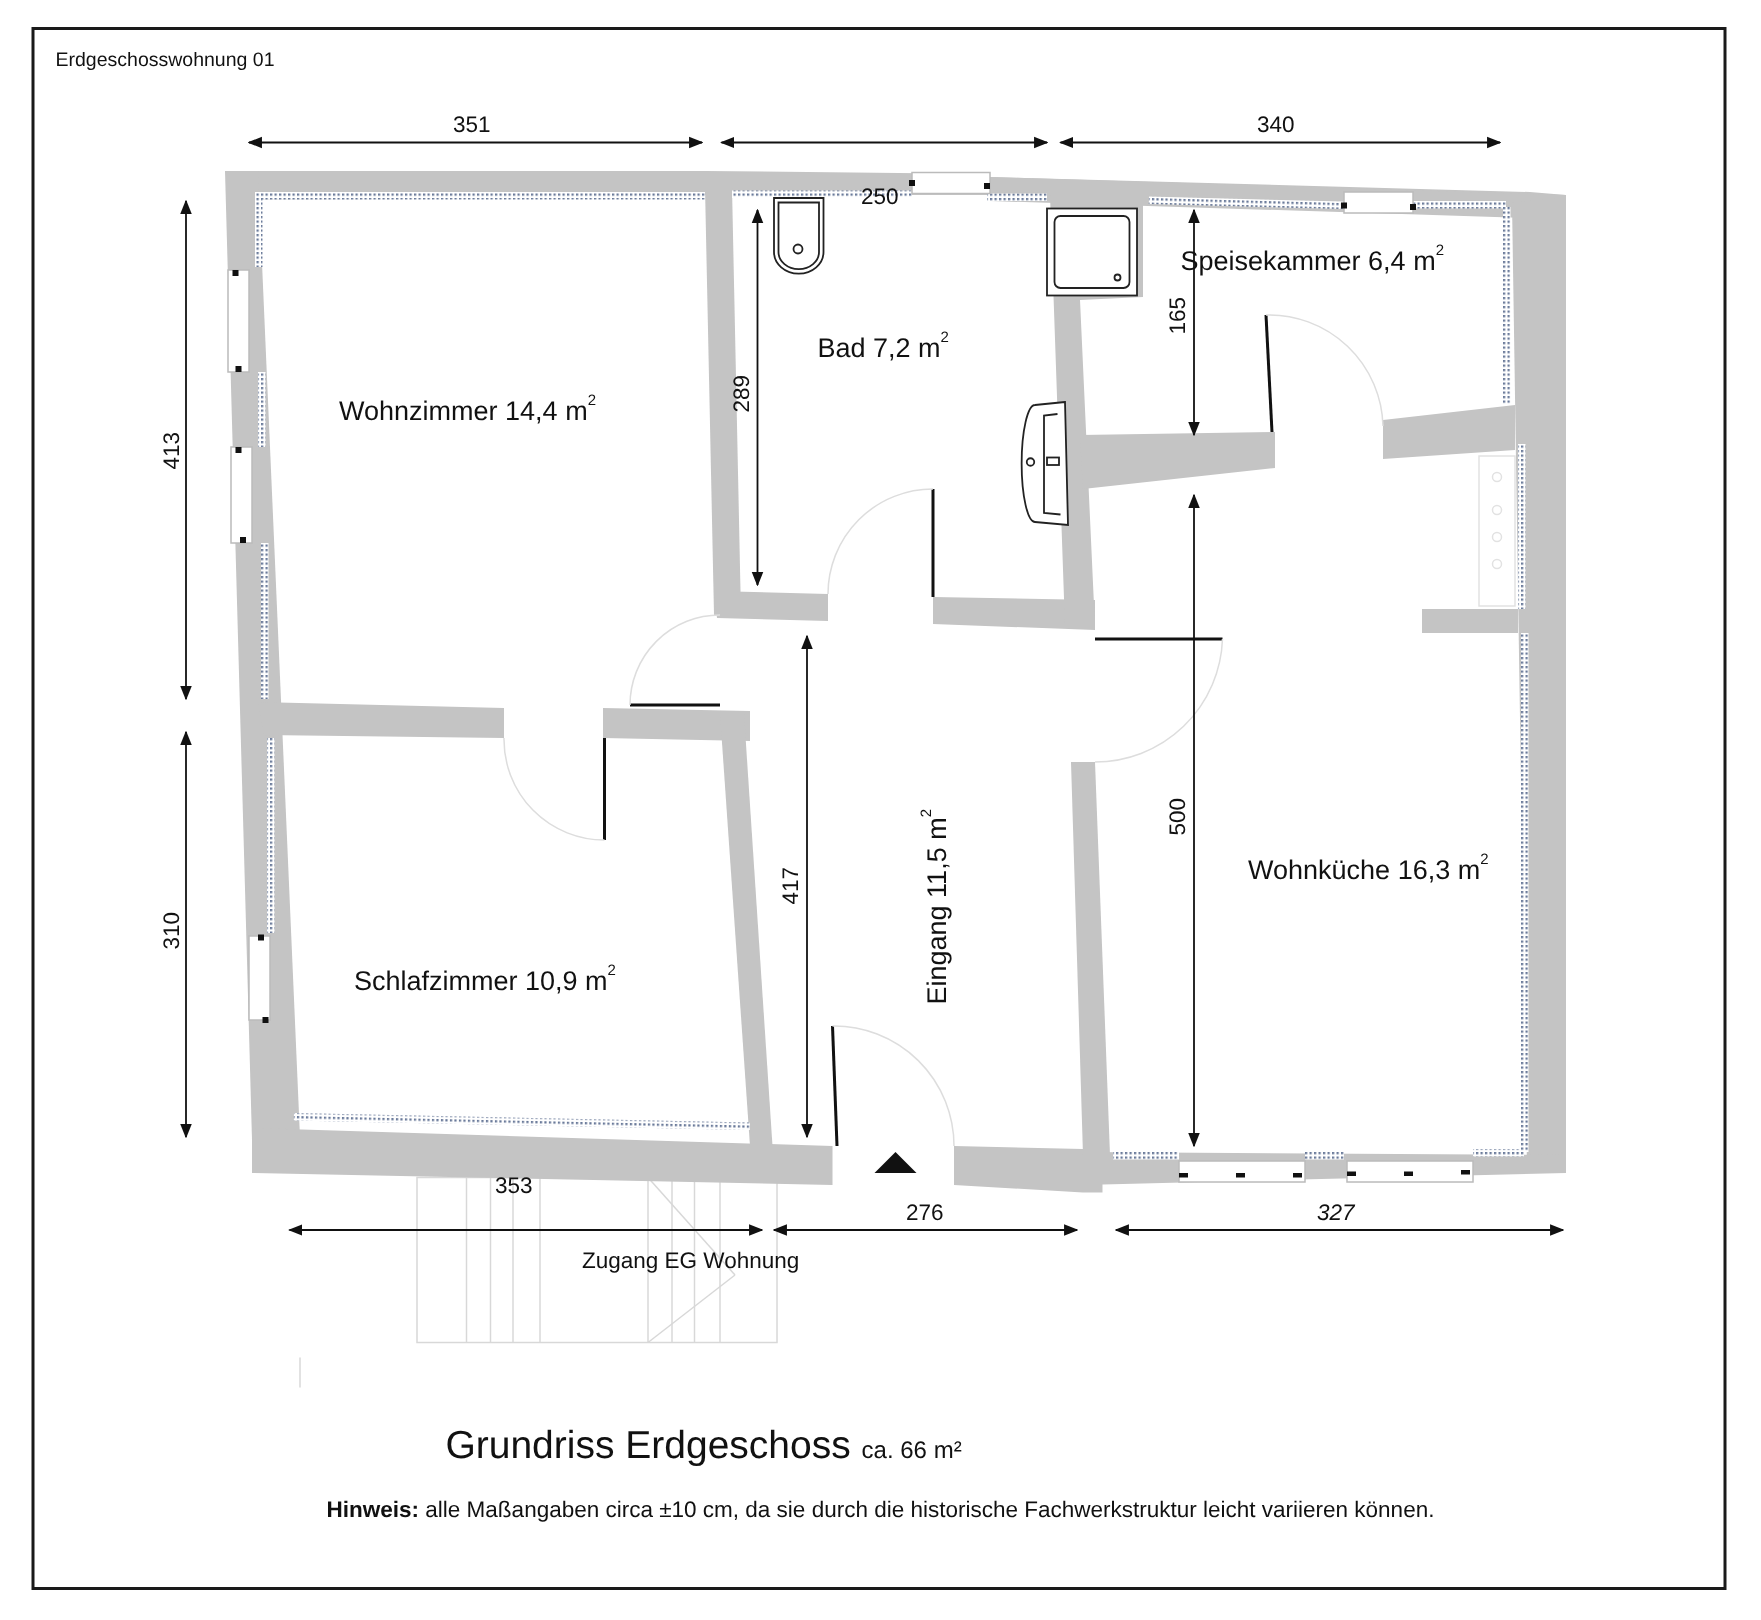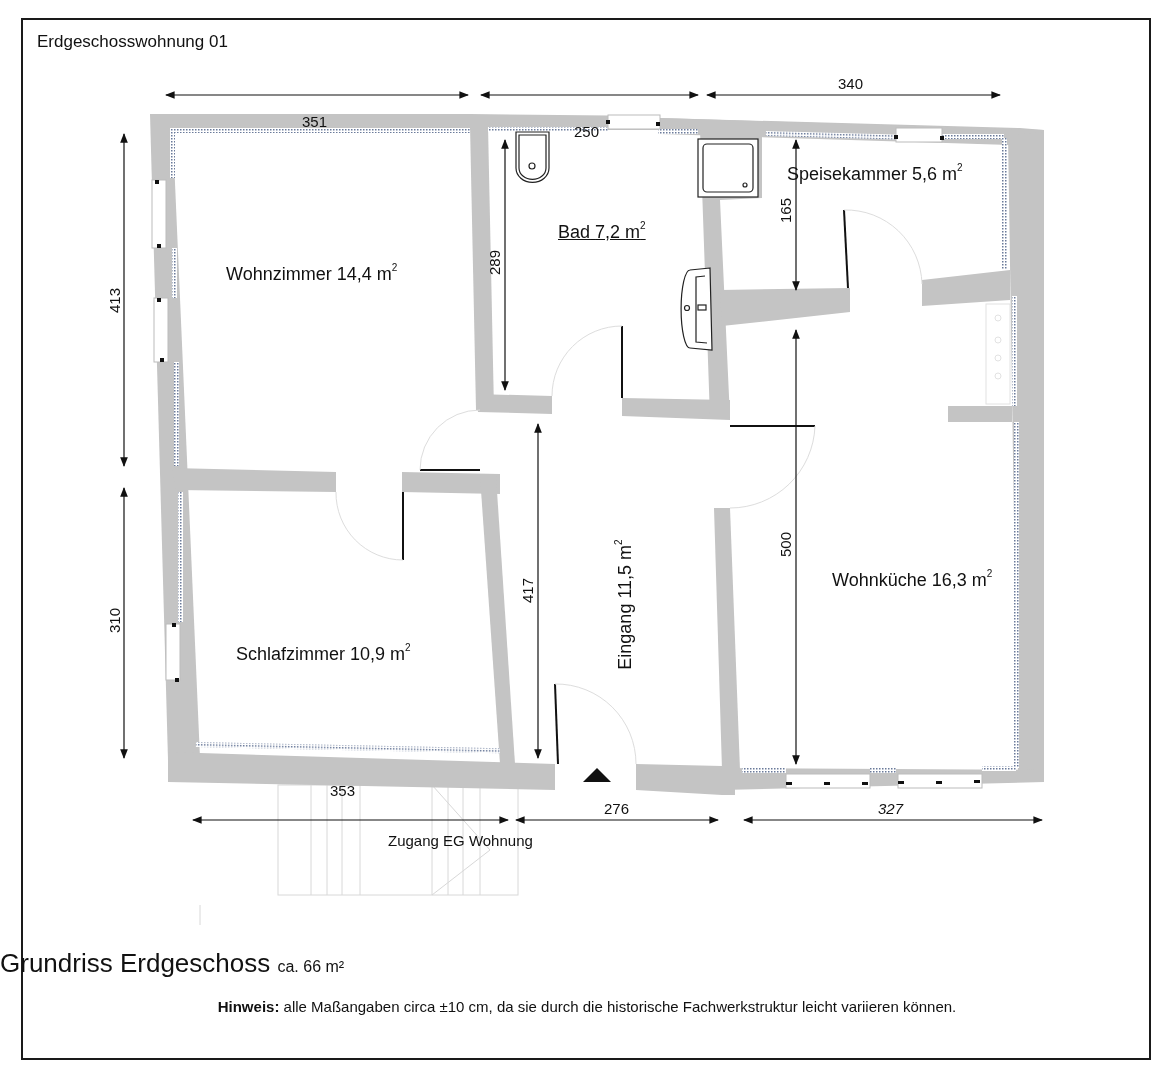--- a/index.html
+++ b/index.html
@@ -1,22 +1,22 @@
 <!DOCTYPE html>
 <html><head>
 <meta charset="utf-8">
 <style>
   html, body { margin:0; padding:0; background:#ffffff; }
   body { width:1174px; height:1080px; position:relative; overflow:hidden;
          font-family:"Liberation Sans", sans-serif; color:#111; }
   .frame { position:absolute; left:21px; top:18px; width:1130px; height:1042px;
            border:2px solid #1a1a1a; box-sizing:border-box; }
-  .doc-title { position:absolute; left:37px; top:32px; font-size:17px; color:#111; }
+  .doc-title { position:absolute; left:37px; top:32px; font-size:13px; color:#111; }
   svg.plan { position:absolute; left:0; top:0; }
-  .plan-title { position:absolute; left:0; width:938px; top:948px; 
+  .plan-title { position:absolute; left:0; width:938px; top:948px; text-align:center;
                 font-size:26px; color:#111; }
   .plan-title .area { font-size:16px; }
   .note { position:absolute; left:0; width:1174px; top:998px; text-align:center; font-size:15px; }
   .note b { font-weight:bold; }
   .room-label { position:absolute; font-size:18px; white-space:nowrap; color:#111; }
   .dim { position:absolute; font-size:15px; color:#111; white-space:nowrap; }
   .rot { transform:rotate(-90deg); transform-origin:center; }
   sup { font-size:10px; vertical-align:top; position:relative; top:-2px; }
 </style>
 </head>
@@ -195,41 +195,41 @@
     <line x1="744" y1="820" x2="1042" y2="820"></line>
     <line x1="124" y1="134" x2="124" y2="466"></line>
     <line x1="124" y1="488" x2="124" y2="758"></line>
     <line x1="505" y1="140" x2="505" y2="390"></line>
     <line x1="796" y1="140" x2="796" y2="290"></line>
     <line x1="538" y1="424" x2="538" y2="758"></line>
     <line x1="796" y1="330" x2="796" y2="764"></line>
   </g>
 </svg>
 
-<div class="dim" style="left:302px;top:75px;margin-top:38px;">351</div>
+<div class="dim" style="left:302px;top:75px;">351</div>
 <div class="dim" style="left:574px;top:75px;margin-top:48px;">250</div>
 <div class="dim" style="left:838px;top:75px;">340</div>
 <div class="dim" style="left:330px;top:782px;">353</div>
 <div class="dim" style="left:604px;top:800px;">276</div>
 <div class="dim" style="left:878px;top:800px;font-style:italic;">327</div>
 <div class="dim rot" style="left:102px;top:292px;">413</div>
 <div class="dim rot" style="left:102px;top:612px;">310</div>
 <div class="dim rot" style="left:482px;top:254px;">289</div>
 <div class="dim rot" style="left:773px;top:202px;">165</div>
 <div class="dim rot" style="left:515px;top:582px;">417</div>
 <div class="dim rot" style="left:773px;top:536px;">500</div>
 
 <div class="room-label" style="left:226px;top:264px;">
   <span>Wohnzimmer</span> <span>14,4 m</span><sup>2</sup>
 </div>
-<div class="room-label" style="left:558px;top:222px;text-decoration:underline;">
+<div class="room-label" style="left:545px;top:222px;">
   <span>Bad</span> <span>7,2 m</span><sup>2</sup>
 </div>
 <div class="room-label" style="left:787px;top:164px;">
-  <span>Speisekammer</span> <span>5,6 m</span><sup>2</sup>
+  <span>Speisekammer</span> <span>6,4 m</span><sup>2</sup>
 </div>
 <div class="room-label" style="left:236px;top:614px;margin-top:30px;">
   <span>Schlafzimmer</span> <span>10,9 m</span><sup>2</sup>
 </div>
 <div class="room-label rot" style="left:560px;top:594px;">
   <span>Eingang</span> <span>11,5 m</span><sup>2</sup>
 </div>
 <div class="room-label" style="left:788px;top:570px;margin-left:44px;">
   <span>Wohnküche</span> <span>16,3 m</span><sup>2</sup>
 </div>

